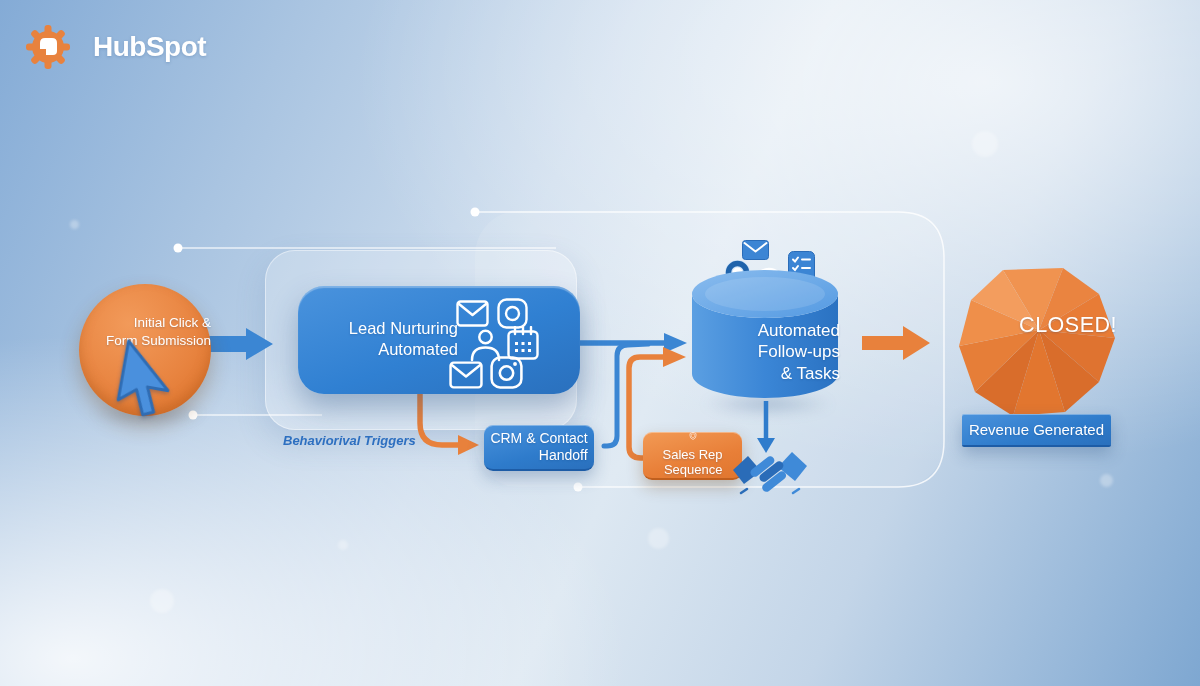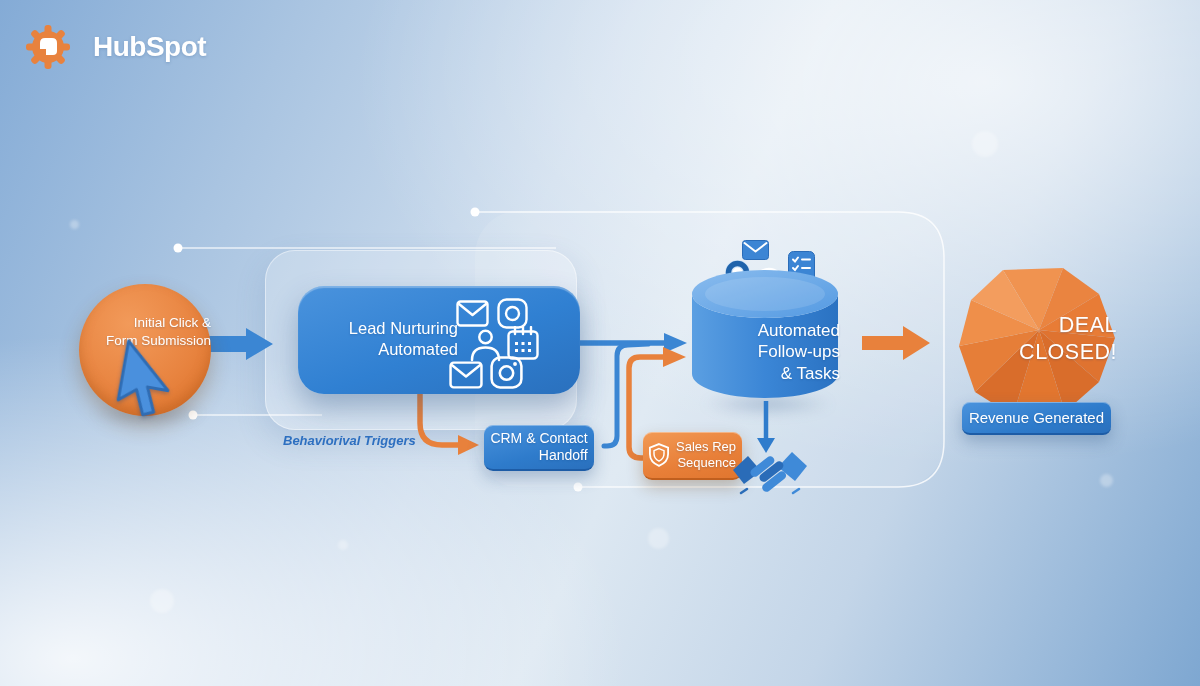--- a/index.html
+++ b/index.html
@@ -29,21 +29,21 @@
     background:linear-gradient(165deg,#4a93dd 0%,#2e7bcb 60%,#2a70bd 100%);
     box-shadow:0 7px 16px rgba(40,80,130,0.30), inset 0 1px 0 rgba(255,255,255,0.35);
     border-bottom:2px solid #1d5ca6;
     display:flex;align-items:center;justify-content:center;
   }
   .orange-box{
     position:absolute;border-radius:9px;
     background:linear-gradient(165deg,#f29a55 0%,#e87f38 60%,#e0762f 100%);
     box-shadow:0 7px 16px rgba(120,70,20,0.30), inset 0 1px 0 rgba(255,255,255,0.35);
     border-bottom:2px solid #c05f1e;
-    display:flex;align-items:center;justify-content:center;gap:7px;
+    display:flex;align-items:center;justify-content:center;gap:7px;flex-direction:column;
   }
   .lead-box{
     position:absolute;border-radius:26px;
     background:linear-gradient(160deg,#4a93dd 0%,#3080d2 55%,#2a70bd 100%);
     box-shadow:0 14px 28px rgba(40,80,130,0.35), inset 0 2px 1px rgba(255,255,255,0.30);
   }
   .shadow-ellipse{position:absolute;border-radius:50%;filter:blur(6px);background:radial-gradient(closest-side,rgba(50,90,140,0.30),rgba(50,90,140,0));}
   .logo-text{color:#fff;font-weight:700;font-size:28px;letter-spacing:-0.5px;text-shadow:0 1px 3px rgba(40,80,130,0.25);}
   .lbl-blue{color:#2d6fc0;font-weight:700;font-size:13px;font-style:italic;}
   svg{display:block;}
@@ -274,21 +274,20 @@
       <polygon points="82,64 158,72 142,116" fill="#df7330"></polygon>
       <polygon points="82,64 142,116 108,146" fill="#d96d2b"></polygon>
       <polygon points="82,64 108,146 56,150" fill="#e2762f"></polygon>
       <polygon points="82,64 56,150 18,126" fill="#d96d2b"></polygon>
       <polygon points="82,64 18,126 2,80" fill="#e67e38"></polygon>
       <polygon points="82,64 2,80 14,34" fill="#ef8f4a"></polygon>
       <polygon points="82,64 14,34 46,4" fill="#f39d5e"></polygon>
     </g>
   </svg>
   <div class="node-text abs" style="left:957px;top:312px;width:160px;font-size:21.5px;line-height:1.25;letter-spacing:0.5px;">
-    <div>DEAL</div>
     <div>CLOSED!</div>
   </div>
 
-  <div class="blue-box" style="left:962px;top:402px;width:149px;height:31px;border-radius:8px;">
+  <div class="blue-box" style="left:962px;top:414px;width:149px;height:31px;border-radius:2px;">
     <div class="node-text" style="font-size:15px;">Revenue Generated</div>
   </div>
 
 </div>
 
 </body></html>

